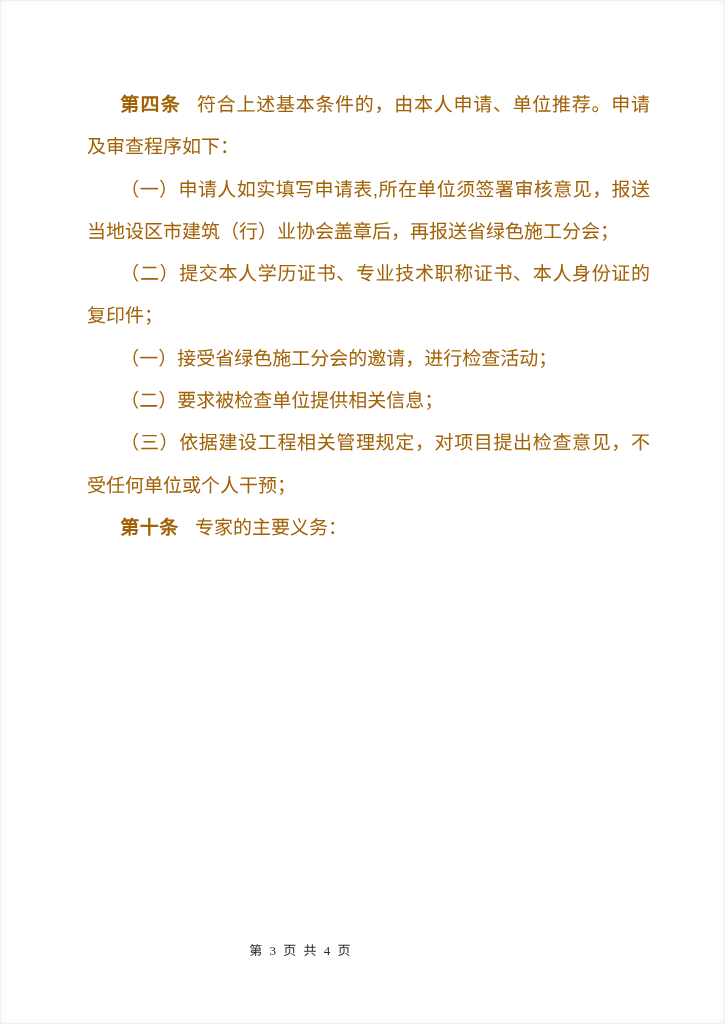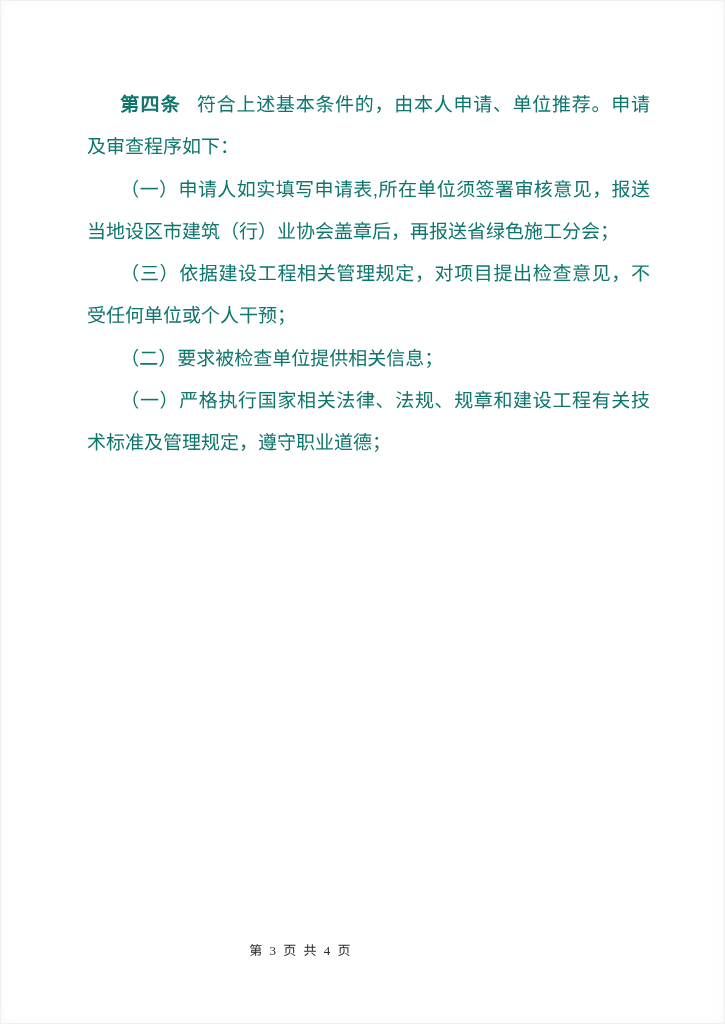--- a/index.html
+++ b/index.html
@@ -14,21 +14,21 @@
     background: #ffffff;
     overflow: hidden;
     box-shadow: inset 0 0 0 1px #f0f0f0, inset 0 0 10px rgba(0,0,0,0.05);
     font-family: "Liberation Sans", "DejaVu Sans", sans-serif;
   }
   .content {
     position: absolute;
     top: 84px;
     left: 87px;
     width: 563px;
-    color: #0f766e;
+    color: #a16207;
     font-size: 19px;
     line-height: 42.3px;
     text-align: justify;
     text-justify: inter-ideograph;
     word-break: break-all;
     line-break: strict;
   }
   .para {
     margin: 0;
     padding: 0;
@@ -61,33 +61,35 @@
 <body>
 
 <div class="page">
 
   <div class="content">
 
     <p class="para"><span class="art-num">第四条</span><span class="para-text">符合上述基本条件的，由本人申请、单位推荐。申请及审查程序如下：</span></p>
 
     <p class="para"><span class="art-num"></span><span class="para-text">（一）申请人如实填写申请表,所在单位须签署审核意见，报送当地设区市建筑（行）业协会盖章后，再报送省绿色施工分会；</span></p>
 
+    <p class="para"><span class="art-num"></span><span class="para-text">（二）提交本人学历证书、专业技术职称证书、本人身份证的复印件；</span></p>
 
 
 
 
 
 
+    <p class="para"><span class="art-num"></span><span class="para-text">（一）接受省绿色施工分会的邀请，进行检查活动；</span></p>
+
+    <p class="para"><span class="art-num"></span><span class="para-text">（二）要求被检查单位提供相关信息；</span></p>
 
     <p class="para"><span class="art-num"></span><span class="para-text">（三）依据建设工程相关管理规定，对项目提出检查意见，不受任何单位或个人干预；</span></p>
 
-    <p class="para"><span class="art-num"></span><span class="para-text">（二）要求被检查单位提供相关信息；</span></p>
+    <p class="para"><span class="art-num">第十条</span><span class="para-text">专家的主要义务：</span></p>
 
-
-    <p class="para"><span class="art-num"></span><span class="para-text">（一）严格执行国家相关法律、法规、规章和建设工程有关技术标准及管理规定，遵守职业道德；</span></p>
 
   </div>
 
   <div class="footer">
     <span>第 3 页 共 4 页</span>
   </div>
 
 </div>
 
 </body></html>

